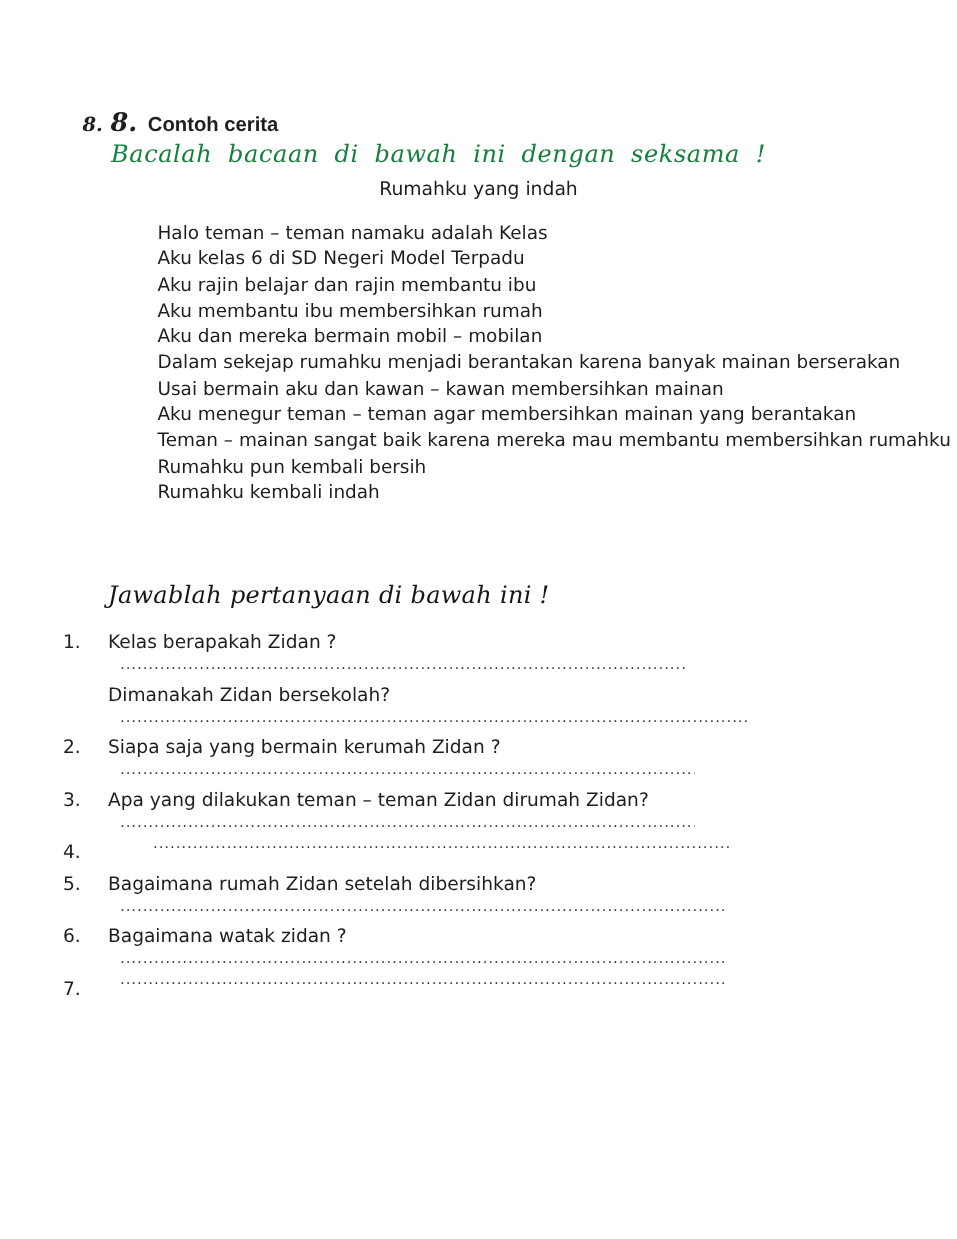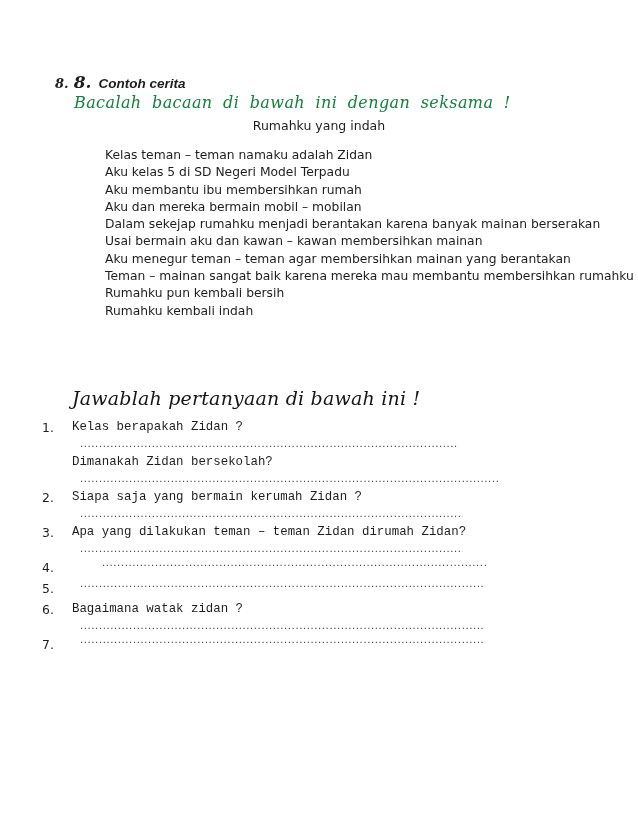--- a/index.html
+++ b/index.html
@@ -31,21 +31,20 @@
     font-size: 13px;
   }
   .item-number {
     font-family: "DejaVu Serif", serif;
     font-style: italic;
     font-weight: bold;
     font-size: 17px;
   }
   .section-title {
     font-family: "Liberation Sans", sans-serif;
-    font-style: italic;
     font-weight: bold;
     font-size: 13.5px;
     margin-left: 2px;
   }
   .read-instruction {
     position: absolute;
     left: 74px;
     top: 93px;
     font-family: "DejaVu Serif", serif;
     font-style: italic;
@@ -79,21 +78,21 @@
     text-align: justify;
   }
 
   
   .answer-instruction {
     position: absolute;
     left: 72px;
     top: 387px;
     font-family: "DejaVu Serif", serif;
     font-style: italic;
-    font-size: 19px;
+    font-size: 16px;
     letter-spacing: 0.2px;
     white-space: nowrap;
     color: #161616;
   }
   .questions {
     position: absolute;
     left: 42px;
     top: 417px;
     width: 556px;
     margin: 0;
@@ -104,21 +103,20 @@
   .question { display: flex; }
   .q-num {
     width: 30px;
     flex: 0 0 30px;
     line-height: 21px;
   }
   .q-body { flex: 1; }
   .q-text {
     line-height: 21px;
     white-space: nowrap;
-    font-family: Liberation Mono, monospace;
   }
   .dots {
     display: block;
     height: 14px;
     line-height: 12px;
     overflow: hidden;
     white-space: nowrap;
     font-size: 10px;
     letter-spacing: 0.6px;
     color: #3c3c3c;
@@ -141,24 +139,25 @@
     <span class="list-number">8.</span>
     <span class="item-number">8.</span>
     <span class="section-title">Contoh cerita</span>
   </div>
 
   <div class="read-instruction">Bacalah bacaan di bawah ini dengan seksama !</div>
 
   <div class="story-title">Rumahku yang indah</div>
 
   <div class="story" id="story">
-  <div class="story-line">Kelas teman – teman namaku adalah Zidan</div>
-
-  <div class="story-line">Aku kelas 5 di SD Negeri Model Terpadu</div>
-
+  <div class="story-line">Halo teman – teman namaku adalah Kelas</div>
+
+  <div class="story-line">Aku kelas 6 di SD Negeri Model Terpadu</div>
+
+  <div class="story-line">Aku rajin belajar dan rajin membantu ibu</div>
 
   <div class="story-line">Aku membantu ibu membersihkan rumah</div>
 
 
   <div class="story-line">Aku dan mereka bermain mobil – mobilan</div>
 
   <div class="story-line">Dalam sekejap rumahku menjadi berantakan karena banyak mainan berserakan</div>
 
   <div class="story-line">Usai bermain aku dan kawan – kawan membersihkan mainan</div>
 
@@ -215,20 +214,21 @@
   <span class="part">
     <span class="dots">........................................................................................................................................................................................................</span>
   </span>
 </span>
   </li>
 
   <li class="question">
     <span class="q-num">5.</span>
     <span class="q-body">
   <span class="part">
+    <span class="q-text">Bagaimana rumah Zidan setelah dibersihkan?</span>
     <span class="dots">........................................................................................................................................................................................................</span>
   </span>
 </span>
   </li>
 
   <li class="question">
     <span class="q-num">6.</span>
     <span class="q-body">
   <span class="part">
     <span class="q-text">Bagaimana watak zidan ?</span>

